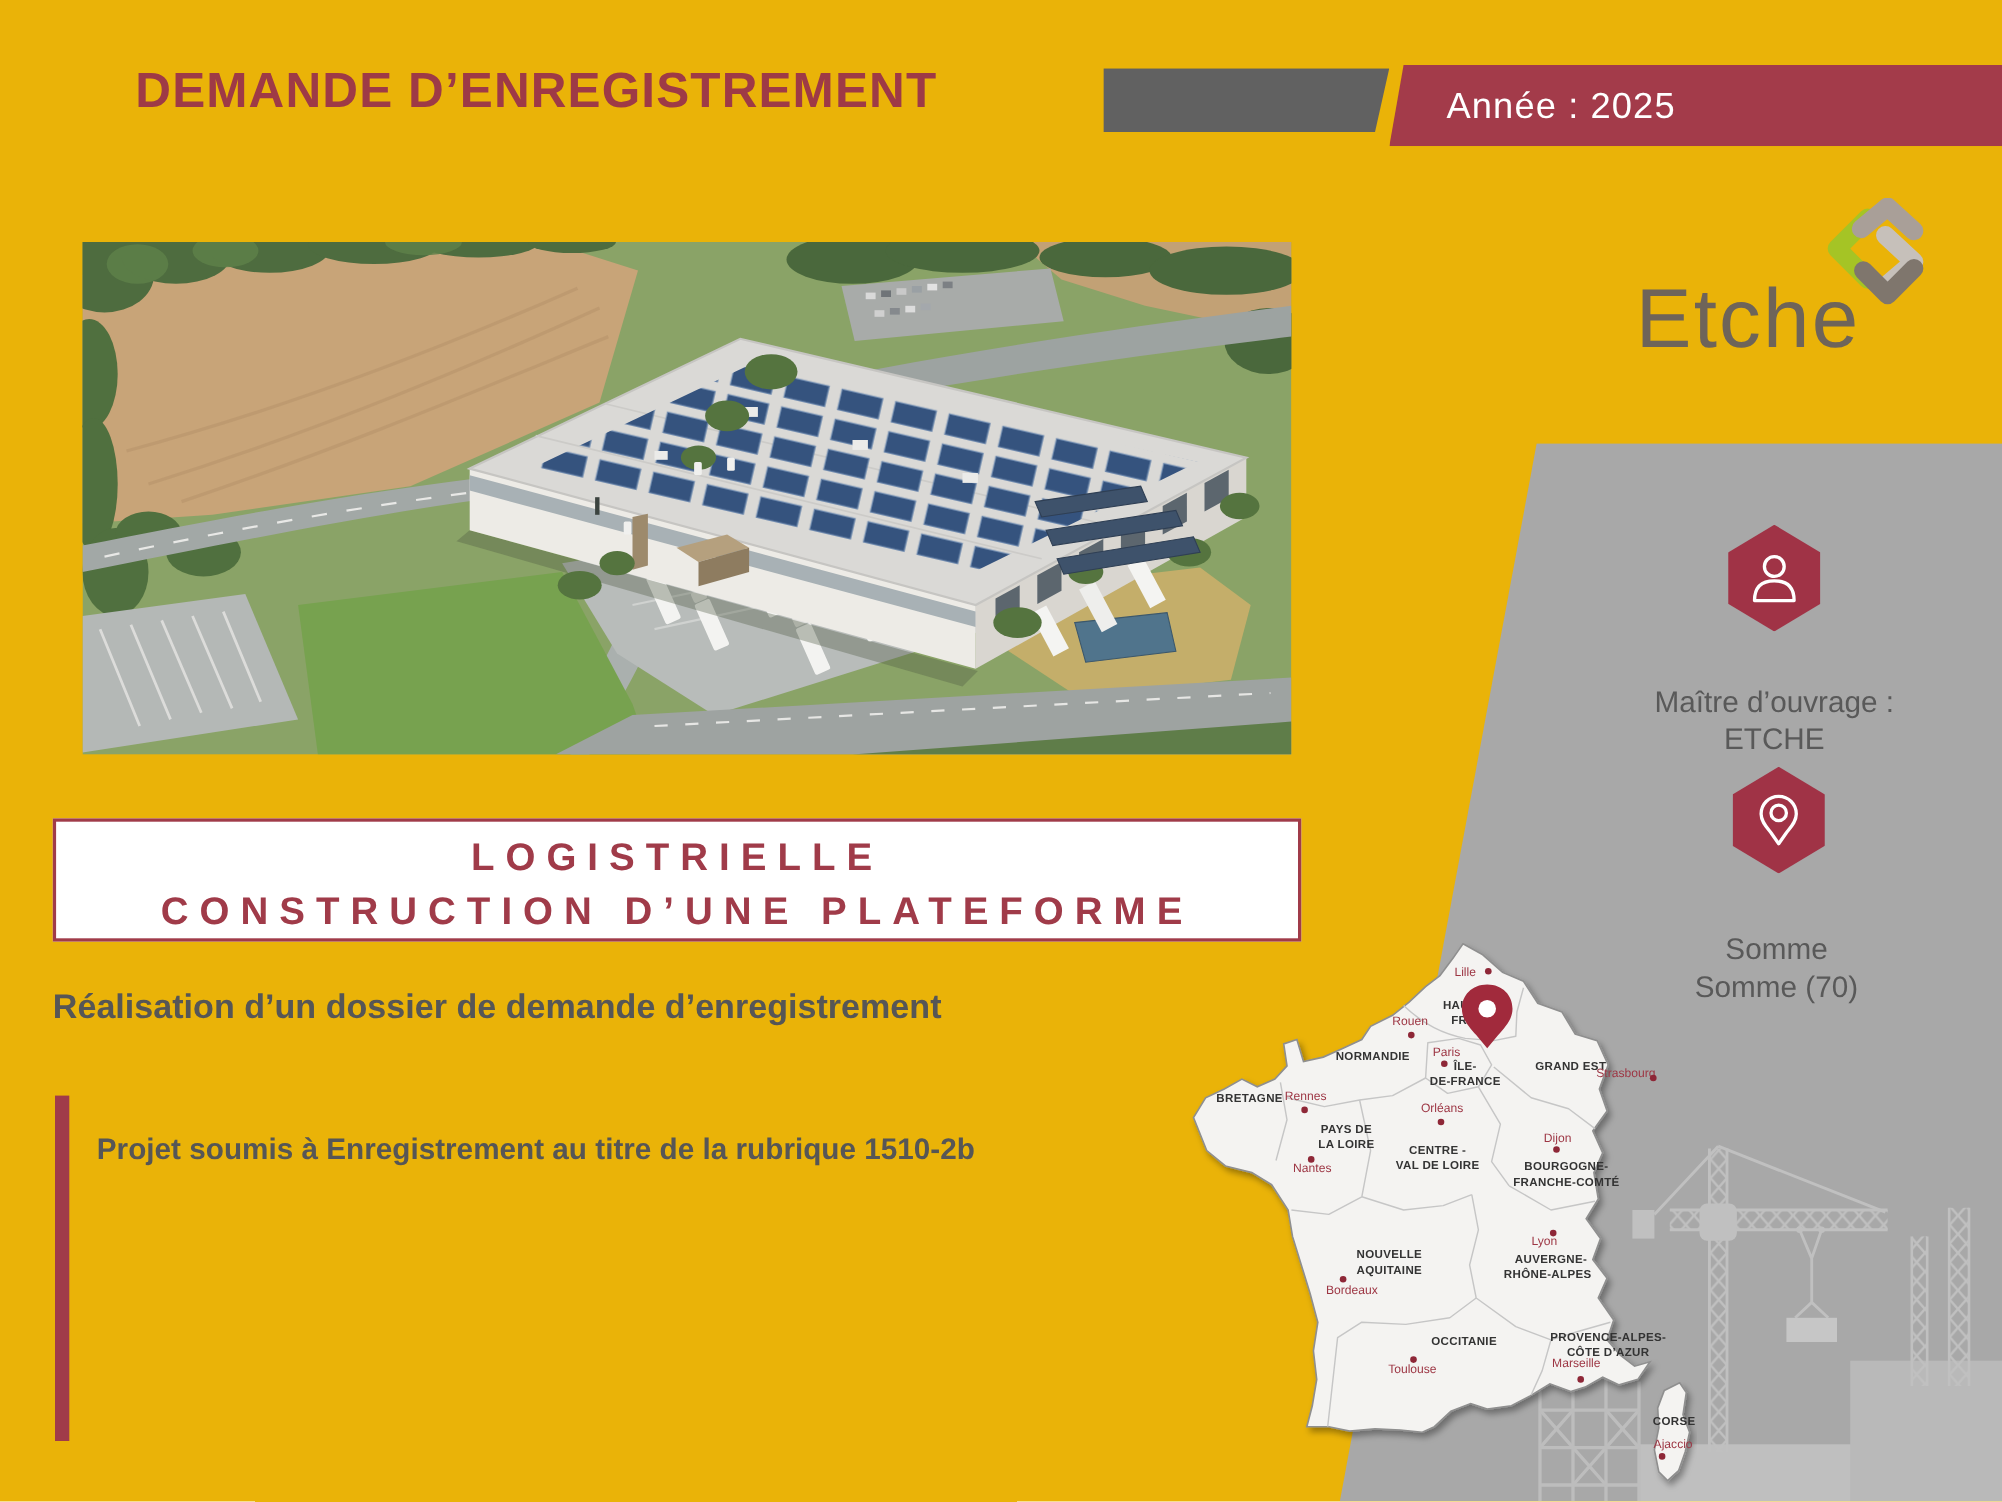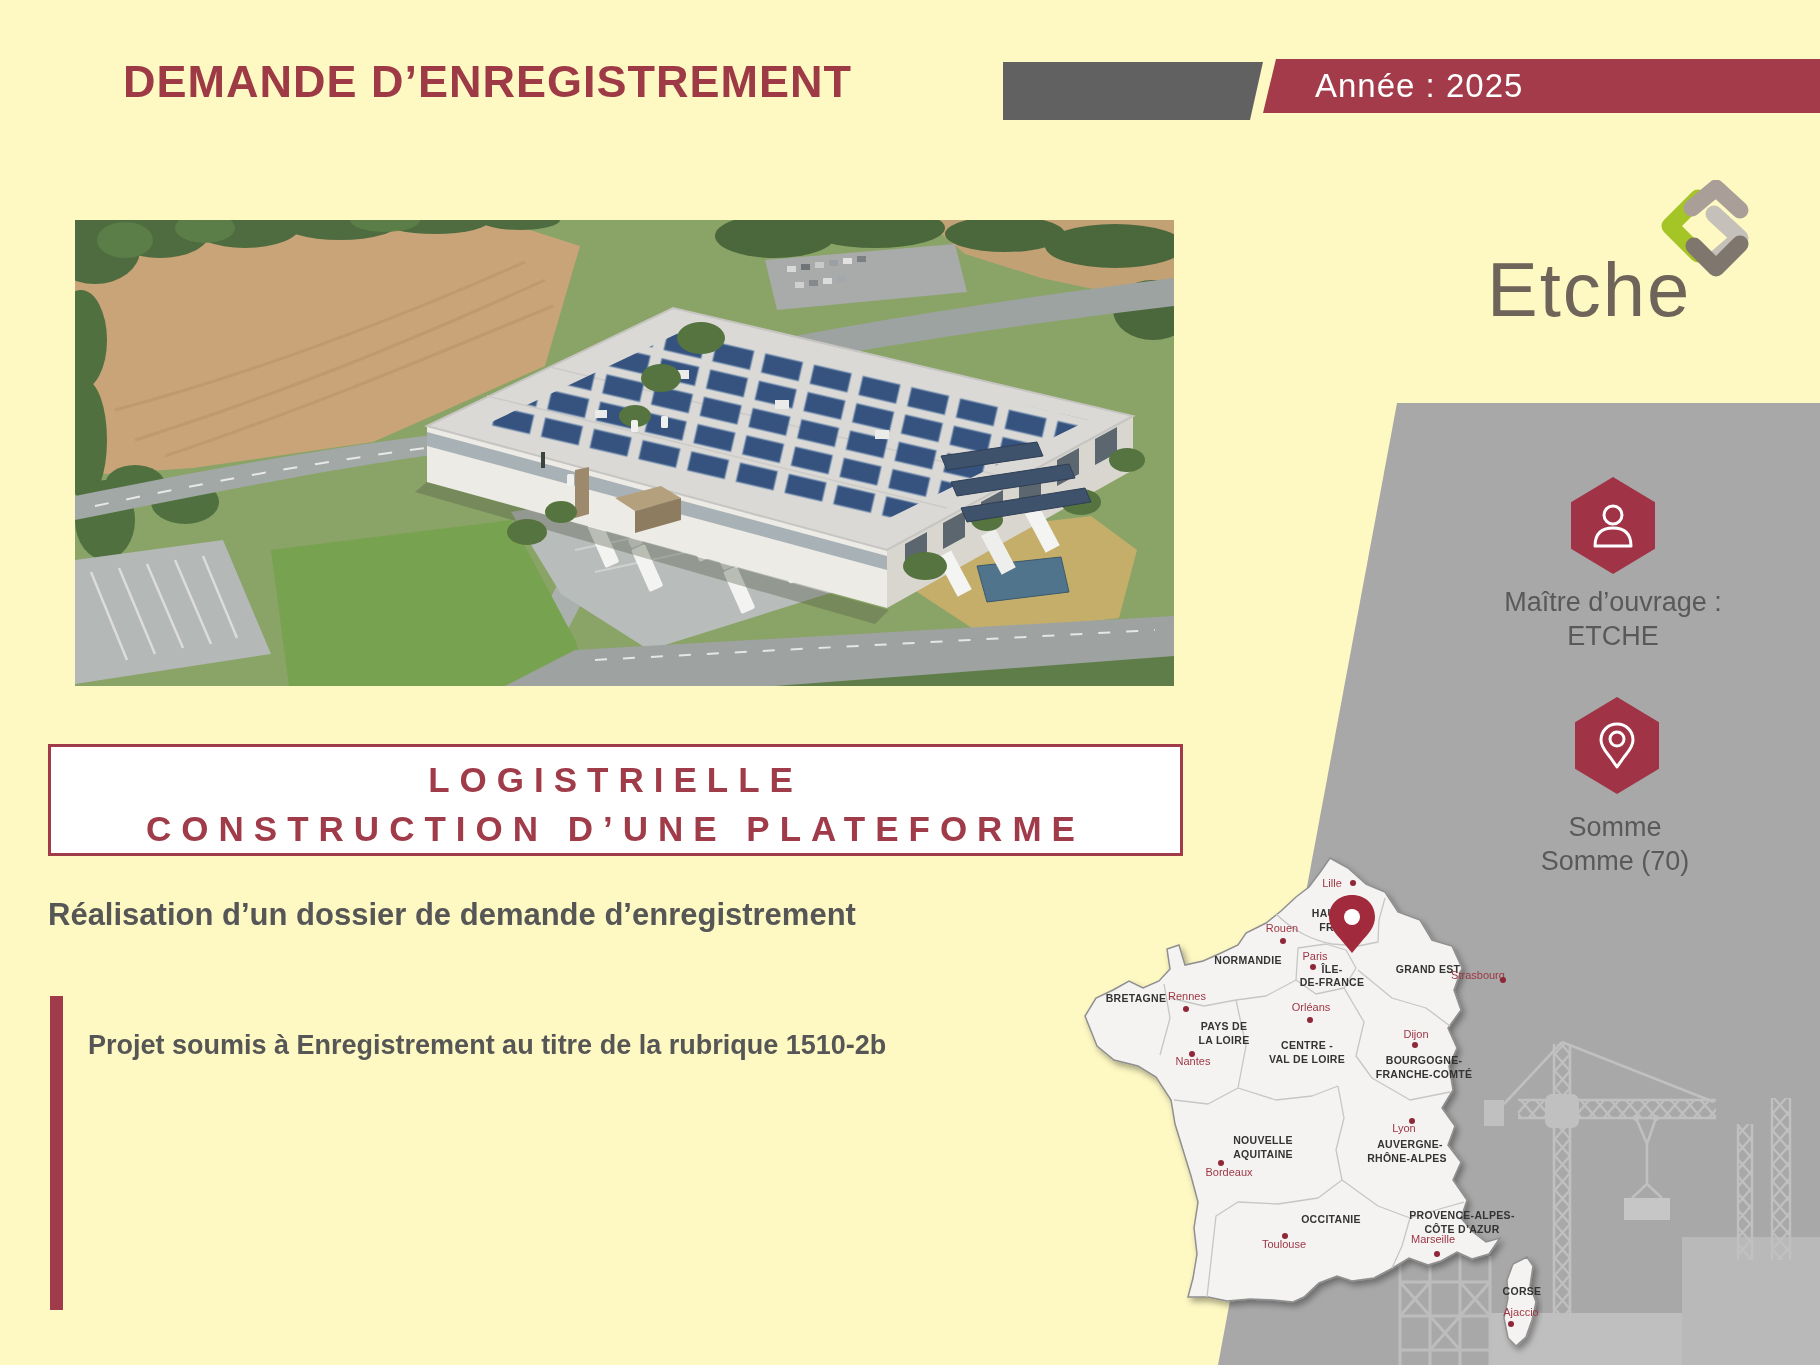--- a/index.html
+++ b/index.html
@@ -1,41 +1,41 @@
 <!DOCTYPE html>
 <html><head>
 <meta charset="utf-8">
 <style>
   html,body{margin:0;padding:0;background:#ffffff;}
   body{font-family:"Liberation Sans",sans-serif;}
-  .slide{position:relative;width:1820px;height:1365px;background:#fef9c3;overflow:hidden;}
+  .slide{position:relative;width:1820px;height:1365px;background:#eab308;overflow:hidden;}
   .abs{position:absolute;}
 
   .title{left:123px;top:56px;font-size:45px;font-weight:bold;color:#9e3a46;letter-spacing:1px;z-index:6;white-space:nowrap;}
 
   .band-gray{left:1003px;top:62px;width:260px;height:58px;background:#616161;
     clip-path:polygon(0 0,100% 0,calc(100% - 13px) 100%,0 100%);z-index:6;}
-  .band-red{left:1263px;top:59px;width:557px;height:54px;background:#a33b4a;
+  .band-red{left:1263px;top:59px;width:557px;height:74px;background:#a33b4a;
     clip-path:polygon(13px 0,100% 0,100% 100%,0 100%);display:flex;align-items:center;z-index:6;}
   .band-red span{color:#fff;font-size:33px;margin-left:52px;letter-spacing:1px;white-space:nowrap;}
 
   .photo{left:75px;top:220px;width:1099px;height:466px;z-index:1;}
 
   .panel{left:1150px;top:403px;width:670px;height:962px;background:#a8a8a8;
     clip-path:polygon(247px 0,100% 0,100% 100%,68px 100%);z-index:2;}
   .crane{left:1390px;top:1020px;z-index:3;}
   .mapsvg{left:1080px;top:850px;z-index:4;}
 
   .logo-word{left:1487px;top:246px;font-size:76px;color:#6e6459;letter-spacing:2px;z-index:5;}
   .logo-pin{left:1648px;top:180px;z-index:5;}
 
   .hex{width:84px;height:97px;background:#a03346;display:flex;align-items:center;justify-content:center;
     clip-path:polygon(50% 0,100% 26%,100% 74%,50% 100%,0 74%,0 26%);z-index:5;}
   .hex1{left:1571px;top:477px;} .hex2{left:1575px;top:697px;}
-  .hex-label{width:380px;text-align:center;color:#595959;font-size:27px;line-height:34px;z-index:5;}
+  .hex-label{width:380px;text-align:center;color:#595959;font-size:27px;line-height:34px;z-index:5;margin-top:36px;}
   .hl1{left:1423px;top:585px;} .hl2{left:1425px;top:810px;}
 
   .cbox{left:48px;top:744px;width:1129px;height:98px;border:3px solid #a03b49;text-align:center;
     color:#a03b49;font-size:35px;font-weight:600;letter-spacing:10px;line-height:49px;padding-top:8px;z-index:5;background:#fff;}
   .subtitle{left:48px;top:897px;font-size:31px;font-weight:bold;color:#565656;z-index:5;white-space:nowrap;}
   .rbar{left:50px;top:996px;width:13px;height:314px;background:#a03b49;z-index:5;}
   .bullet{left:88px;font-size:27px;color:#565656;z-index:5;white-space:nowrap;font-weight:bold;}
   .b1{top:1030px;}.b2{top:1134px;}.b3{top:1244px;}
 
   .rg{font-size:10.5px;font-weight:bold;fill:#333;letter-spacing:.3px;text-anchor:middle;}

